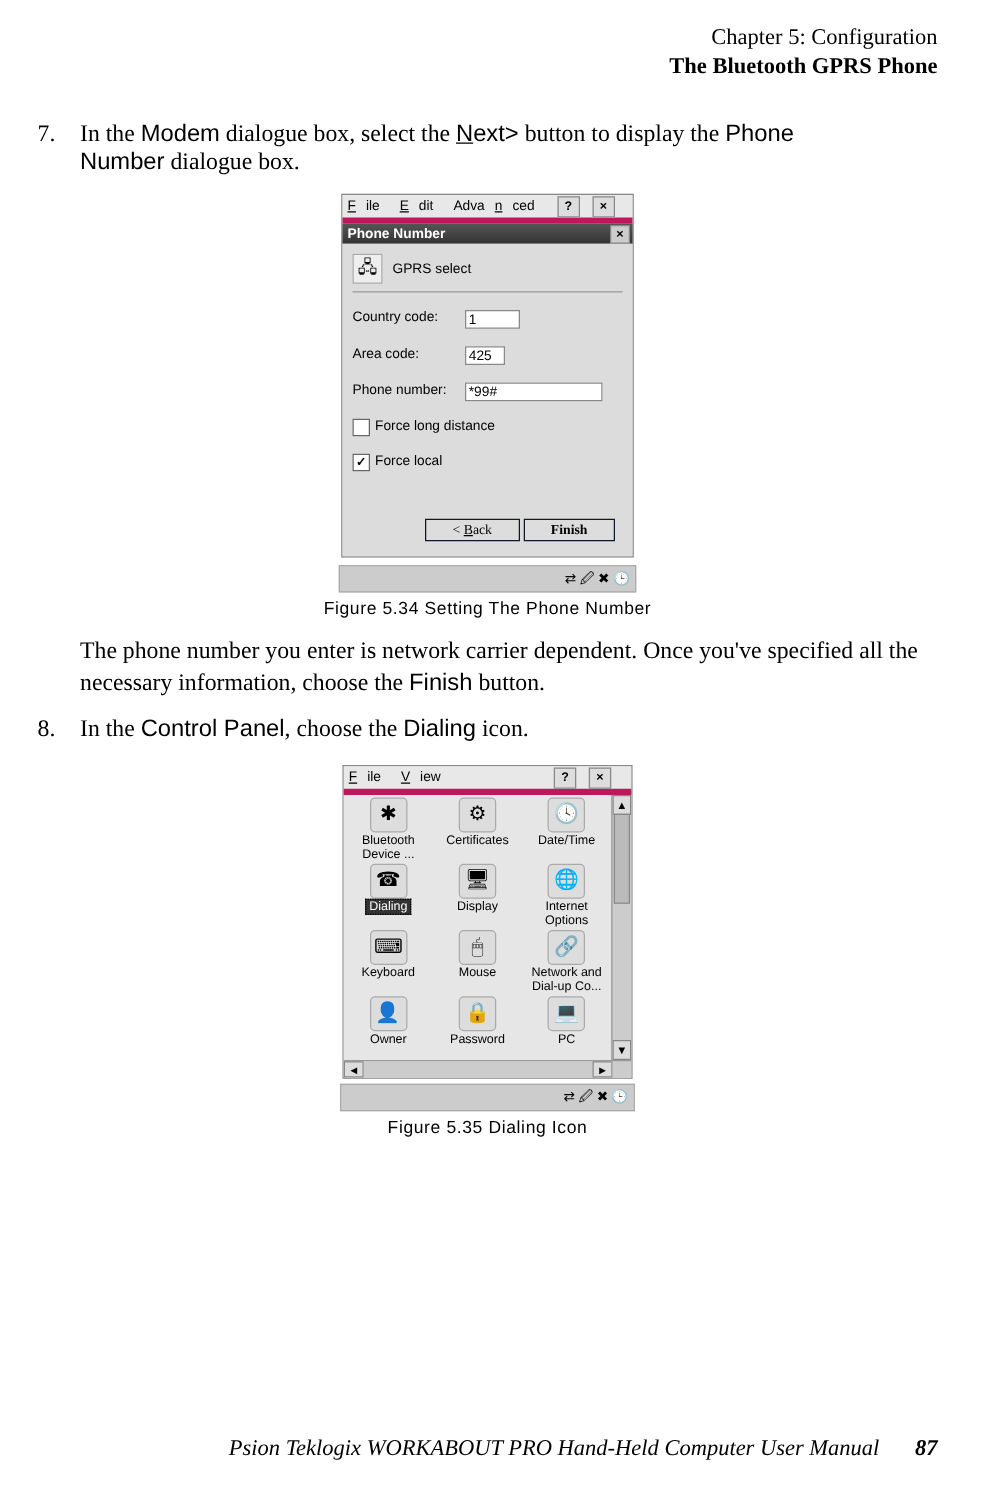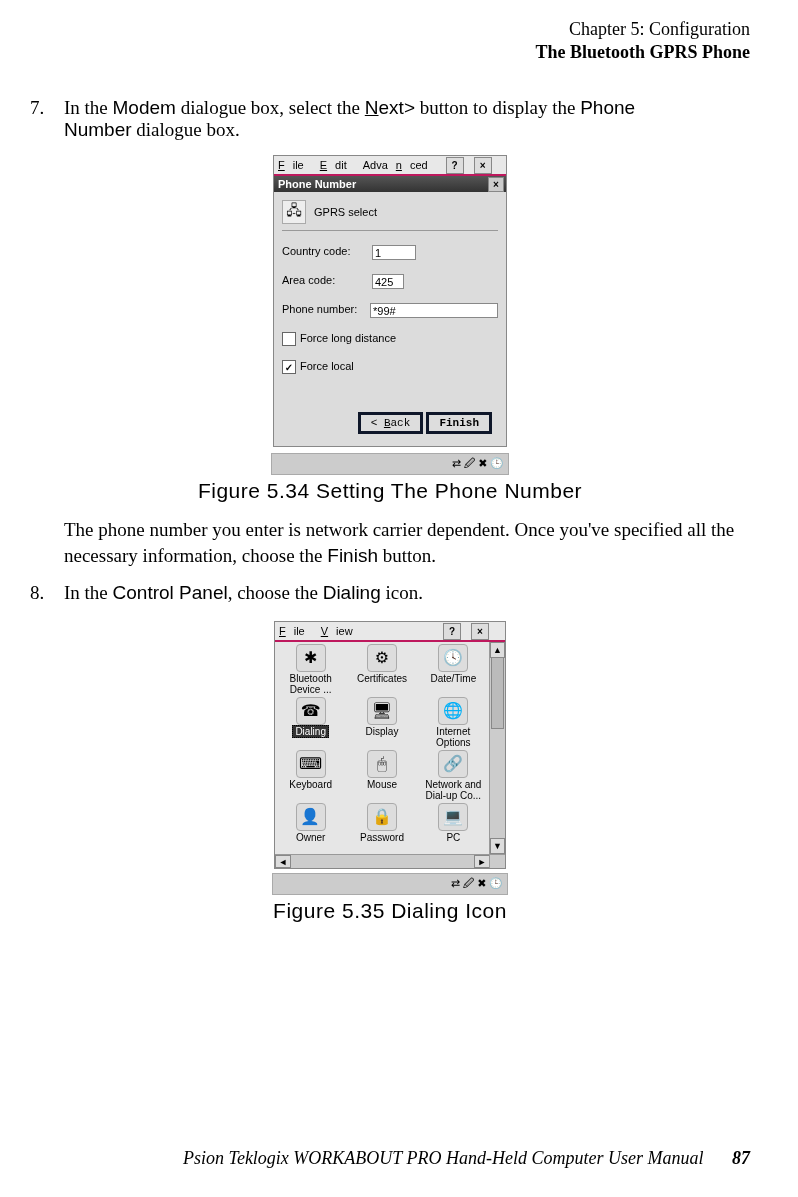--- a/index.html
+++ b/index.html
@@ -39,21 +39,21 @@
   }
   .step .body {
     flex: 1;
   }
   .cond { font-family: "Arial Narrow", Arial, Helvetica, sans-serif; font-stretch: condensed; }
   .u { text-decoration: underline; }
 
   .figwrap { text-align: center; margin-top: 14px; }
   .figcap {
     font-family: "Arial Narrow", Arial, Helvetica, sans-serif;
-    font-size: 21px;
+    font-size: 14px;
     text-align: center;
     margin-top: 4px;
     letter-spacing: 0.5px;
   }
 
   .para {
     margin: 14px 0 14px 34px;
     line-height: 1.35;
   }
 
@@ -66,21 +66,21 @@
     font-family: Tahoma, Arial, sans-serif;
     font-size: 11px;
     color: #000;
     text-align: left;
   }
   .menubar {
     display: flex;
     align-items: center;
     height: 18px;
     background: #e8e8e8;
-    border-bottom: 2px solid #be185d;
+    border-bottom: 5px solid #be185d;
     padding-left: 4px;
   }
   .menubar span { margin-right: 8px; }
   .sqbtn {
     width: 16px; height: 15px;
     margin-left: 2px;
     display: inline-flex; align-items: center; justify-content: center;
     border: 1px solid #888; background: #ddd;
     font-size: 10px; font-weight: bold;
   }
@@ -110,22 +110,22 @@
   .frow { display:flex; margin:14px 0; }
   .frow .lbl { width:90px; }
   .tinput {
     background:#fff;border:1px solid #888;height:15px;
     font-family:Tahoma,Arial,sans-serif;font-size:11px;padding:0 2px;
     box-sizing:border-box;
   }
   .chk { width:12px;height:12px;border:1px solid #666;background:#fff;margin-right:4px;display:inline-flex;align-items:center;justify-content:center;font-size:10px;font-weight:bold; }
   .btnrow { text-align:right; padding:24px 6px 6px 0; }
   .wbtn {
-    display:inline-block; border:3px solid #0f172a; background:#ddd;
-    padding:2px 10px; font-family:Liberation Mono, monospace; font-size:11px;
+    display:inline-block; border:1px solid #0f172a; background:#ddd;
+    padding:2px 21px; font-family:Liberation Serif, serif; font-size:11px;
   }
   .taskbar {
     height:20px; background:#ccc; margin-top:8px; border:1px solid #aaa;
     display:flex;align-items:center;justify-content:flex-end;padding-right:4px;
     font-size:11px;gap:4px;
   }
 
   
   .win2outer { display:inline-block; }
   .win2 {
@@ -207,21 +207,21 @@
         <div class="frow">
           <span class="lbl">Country code:</span>
           <input class="tinput" style="width: 44px;" value="1">
         </div>
         <div class="frow">
           <span class="lbl">Area code:</span>
           <input class="tinput" style="width: 32px;" value="425">
         </div>
         <div class="frow">
           <span class="lbl">Phone number:</span>
-          <input class="tinput" style="width: 128px;" value="*99#">
+          <input class="tinput" style="width: 110px;" value="*99#">
         </div>
         <div class="frow">
           <span class="chk"></span>
           <span>Force long distance</span>
         </div>
         <div class="frow">
           <span class="chk">✓</span>
           <span>Force local</span>
         </div>
         <div class="btnrow">

